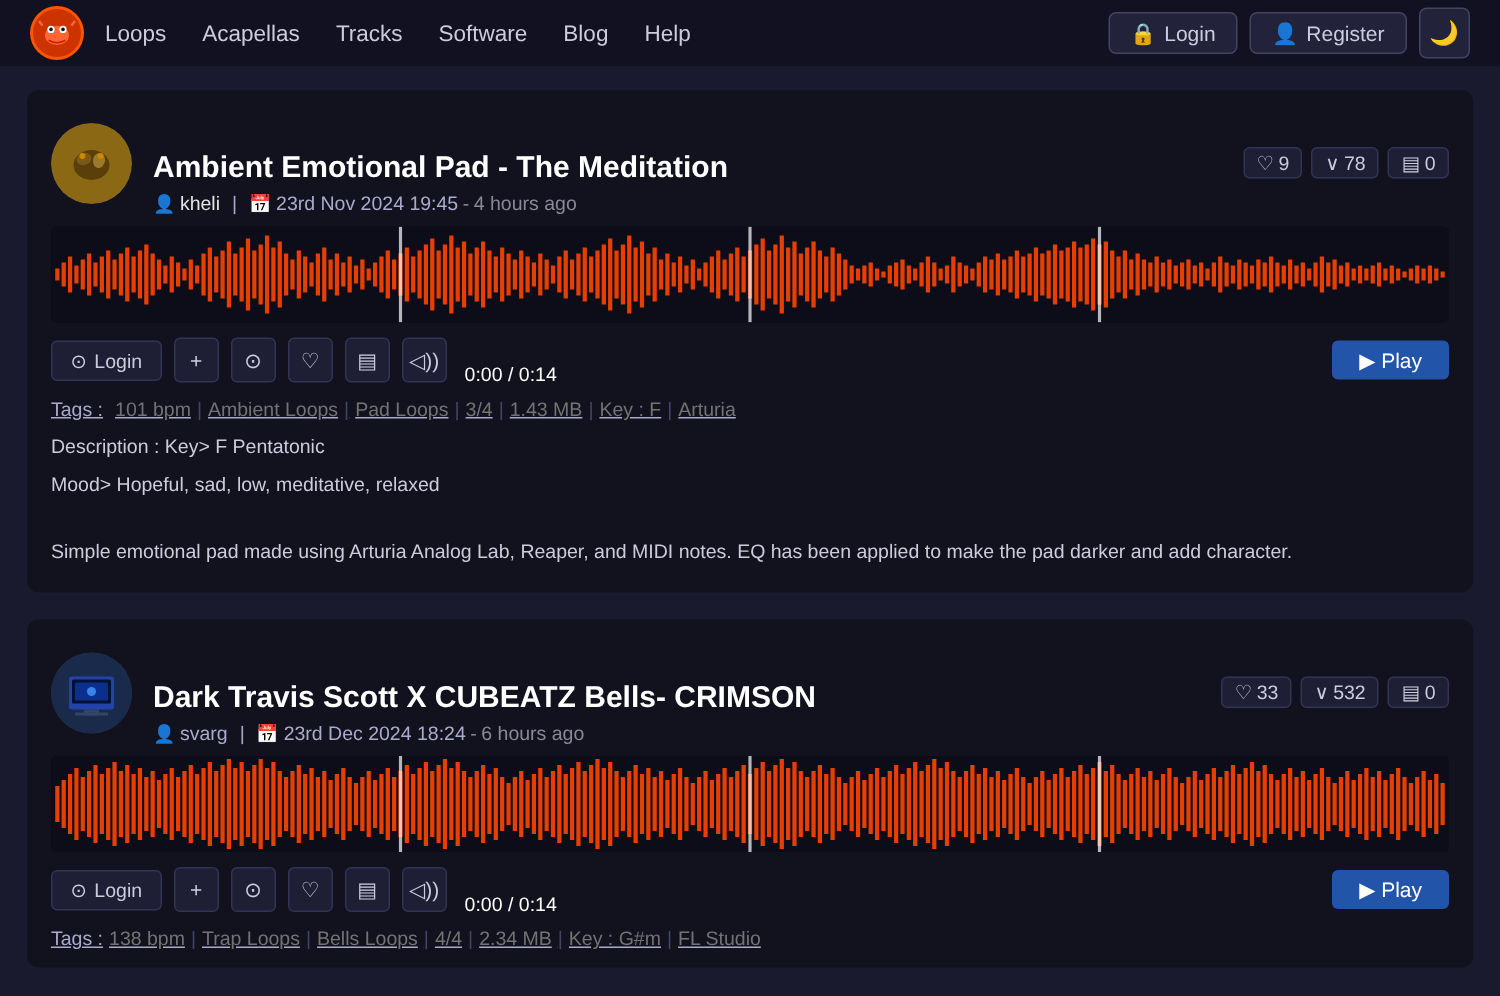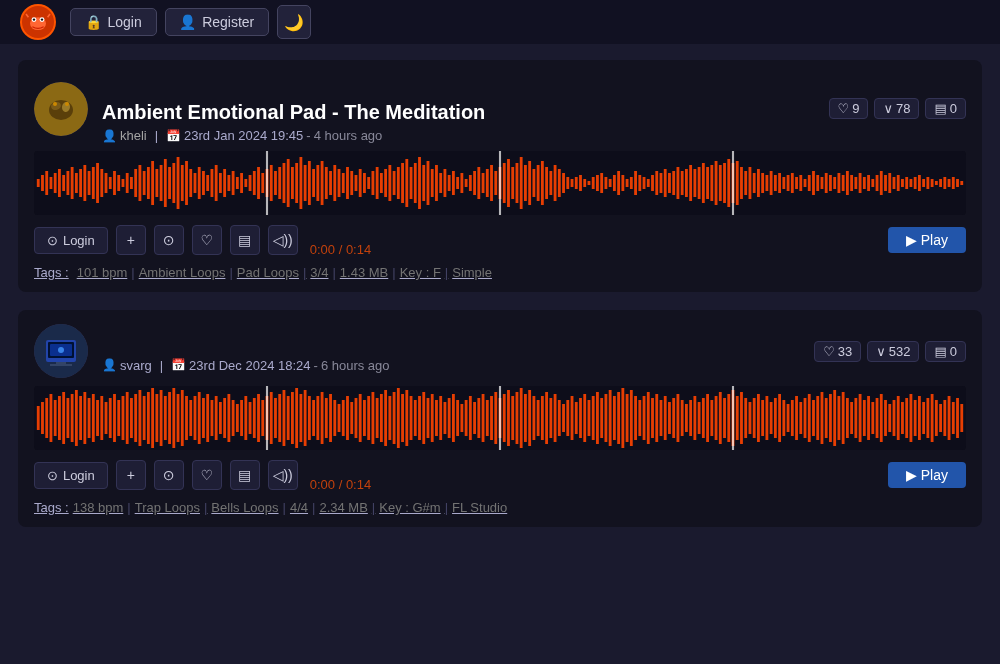--- a/index.html
+++ b/index.html
@@ -175,21 +175,21 @@
       background: #1e1e35;
       border: 1px solid #333355;
       color: #ccccdd;
       border-radius: 4px;
       width: 30px; height: 30px;
       font-size: 14px;
       cursor: pointer;
       display: flex; align-items: center; justify-content: center;
     }
     .time-display {
-      color: #c2410c;
+      color: #ffffff;
       font-size: 13px;
       margin-left: 4px;
       margin-top: 19px;
     }
     .play-btn {
       background: #2255aa;
       border: none;
       color: #ffffff;
       border-radius: 4px;
       padding: 5px 18px;
@@ -236,20 +236,28 @@
     <svg class="logo-svg" viewBox="0 0 40 40" fill="none" xmlns="http://www.w3.org/2000/svg">
       <circle cx="20" cy="20" r="20" fill="#cc3300"></circle>
       <ellipse cx="20" cy="22" rx="10" ry="8" fill="#ff6633"></ellipse>
       <circle cx="15" cy="17" r="3" fill="white"></circle>
       <circle cx="25" cy="17" r="3" fill="white"></circle>
       <circle cx="15" cy="17" r="1.5" fill="#111"></circle>
       <circle cx="25" cy="17" r="1.5" fill="#111"></circle>
       <path d="M13 26 Q20 30 27 26" stroke="#cc2200" stroke-width="1.5" fill="none"></path>
       <path d="M8 14 L5 10 M32 14 L35 10" stroke="#ff6633" stroke-width="2"></path>
     </svg>
+  </div>
+  <div class="nav-links">
+    <span class="nav-link">Loops</span>
+    <span class="nav-link">Acapellas</span>
+    <span class="nav-link">Tracks</span>
+    <span class="nav-link">Software</span>
+    <span class="nav-link">Blog</span>
+    <span class="nav-link">Help</span>
   </div>
   <div class="nav-actions">
     <button class="nav-btn">
       <span>🔒</span>
       <span>Login</span>
     </button>
     <button class="nav-btn">
       <span>👤</span>
       <span>Register</span>
     </button>
@@ -271,26 +279,26 @@
           <ellipse cx="32" cy="25" rx="4" ry="5" fill="#9a7a28" transform="rotate(10 32 25)"></ellipse>
           <circle cx="21" cy="22" r="2" fill="#cc8800"></circle>
           <circle cx="33" cy="22" r="2" fill="#cc8800"></circle>
         </svg>
       </div>
       <div class="track-meta">
         <div class="track-title">Ambient Emotional Pad - The Meditation</div>
         <div class="track-info-row">
           <span class="track-author">
             <span style="font-size:12px;">👤</span>
-            <span style="color:#a3a3a3;">kheli</span>
+            <span style="color:#e5e5e5;">kheli</span>
           </span>
           <span>|</span>
           <span class="track-date">
             <span style="font-size:12px;">📅</span>
-            <span>23rd Jan 2024 19:45</span>
+            <span>23rd Nov 2024 19:45</span>
             <span style="color:#888899;">-</span>
             <span style="color:#888899;">4 hours ago</span>
           </span>
         </div>
       </div>
       <div class="track-stats">
         <div class="stat-pill">
           <span>♡</span>
           <span>9</span>
         </div>
@@ -576,40 +584,47 @@
       <a class="tag-link">Ambient Loops</a>
       <span class="tag-sep">|</span>
       <a class="tag-link">Pad Loops</a>
       <span class="tag-sep">|</span>
       <a class="tag-link">3/4</a>
       <span class="tag-sep">|</span>
       <a class="tag-link">1.43 MB</a>
       <span class="tag-sep">|</span>
       <a class="tag-link">Key : F</a>
       <span class="tag-sep">|</span>
-      <a class="tag-link">Simple</a>
+      <a class="tag-link">Arturia</a>
     </div>
 
+    <div class="desc-section">
+      <p>Description : Key&gt; F Pentatonic</p>
+      <p>Mood&gt; Hopeful, sad, low, meditative, relaxed</p>
+      <br>
+      <p>Simple emotional pad made using Arturia Analog Lab, Reaper, and MIDI notes. EQ has been applied to make the pad darker and add character.</p>
+    </div>
   </div>
 
   <div class="track-card">
     <div class="track-header">
       <div class="track-avatar">
         <svg width="54" height="54" viewBox="0 0 54 54">
           <circle cx="27" cy="27" r="27" fill="#1a2a4a"></circle>
           <rect x="12" y="16" width="30" height="22" rx="2" fill="#2244aa"></rect>
           <rect x="14" y="18" width="26" height="16" rx="1" fill="#001133"></rect>
           <rect x="22" y="38" width="10" height="4" fill="#334466"></rect>
           <rect x="16" y="40" width="22" height="2" fill="#334466"></rect>
 
           <rect x="16" y="20" width="22" height="12" rx="1" fill="#1144cc" opacity="0.6"></rect>
           <circle cx="27" cy="26" r="3" fill="#4499ff" opacity="0.8"></circle>
         </svg>
       </div>
       <div class="track-meta">
+        <div class="track-title">Dark Travis Scott X CUBEATZ Bells- CRIMSON</div>
         <div class="track-info-row">
           <span class="track-author">
             <span style="font-size:12px;">👤</span>
             <span style="color:#aaaacc;">svarg</span>
           </span>
           <span>|</span>
           <span class="track-date">
             <span style="font-size:12px;">📅</span>
             <span>23rd Dec 2024 18:24</span>
             <span style="color:#888899;">-</span>

